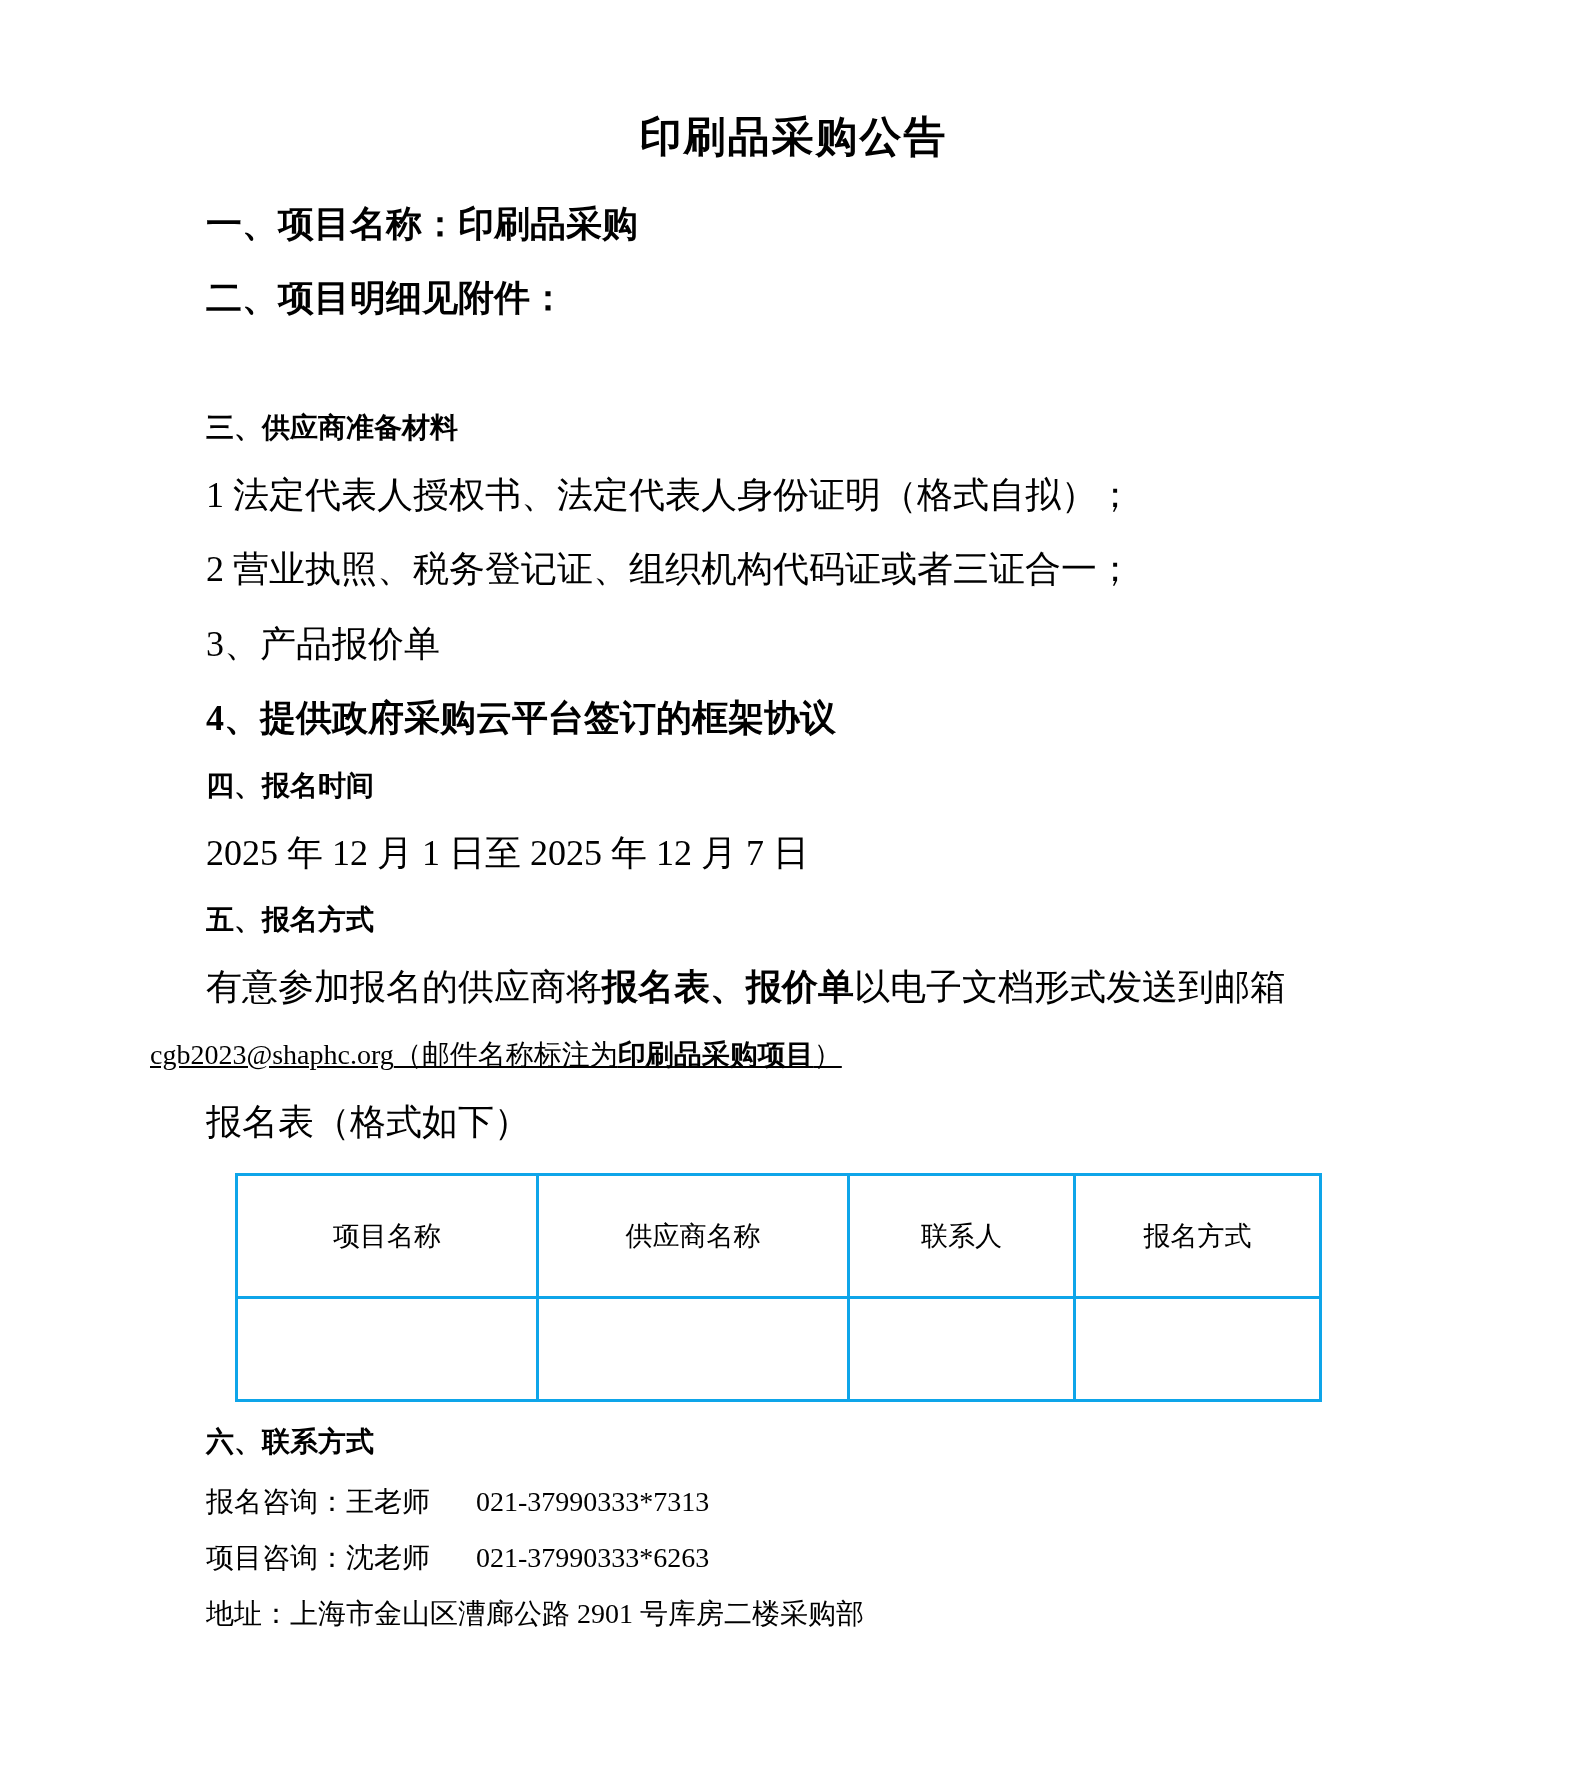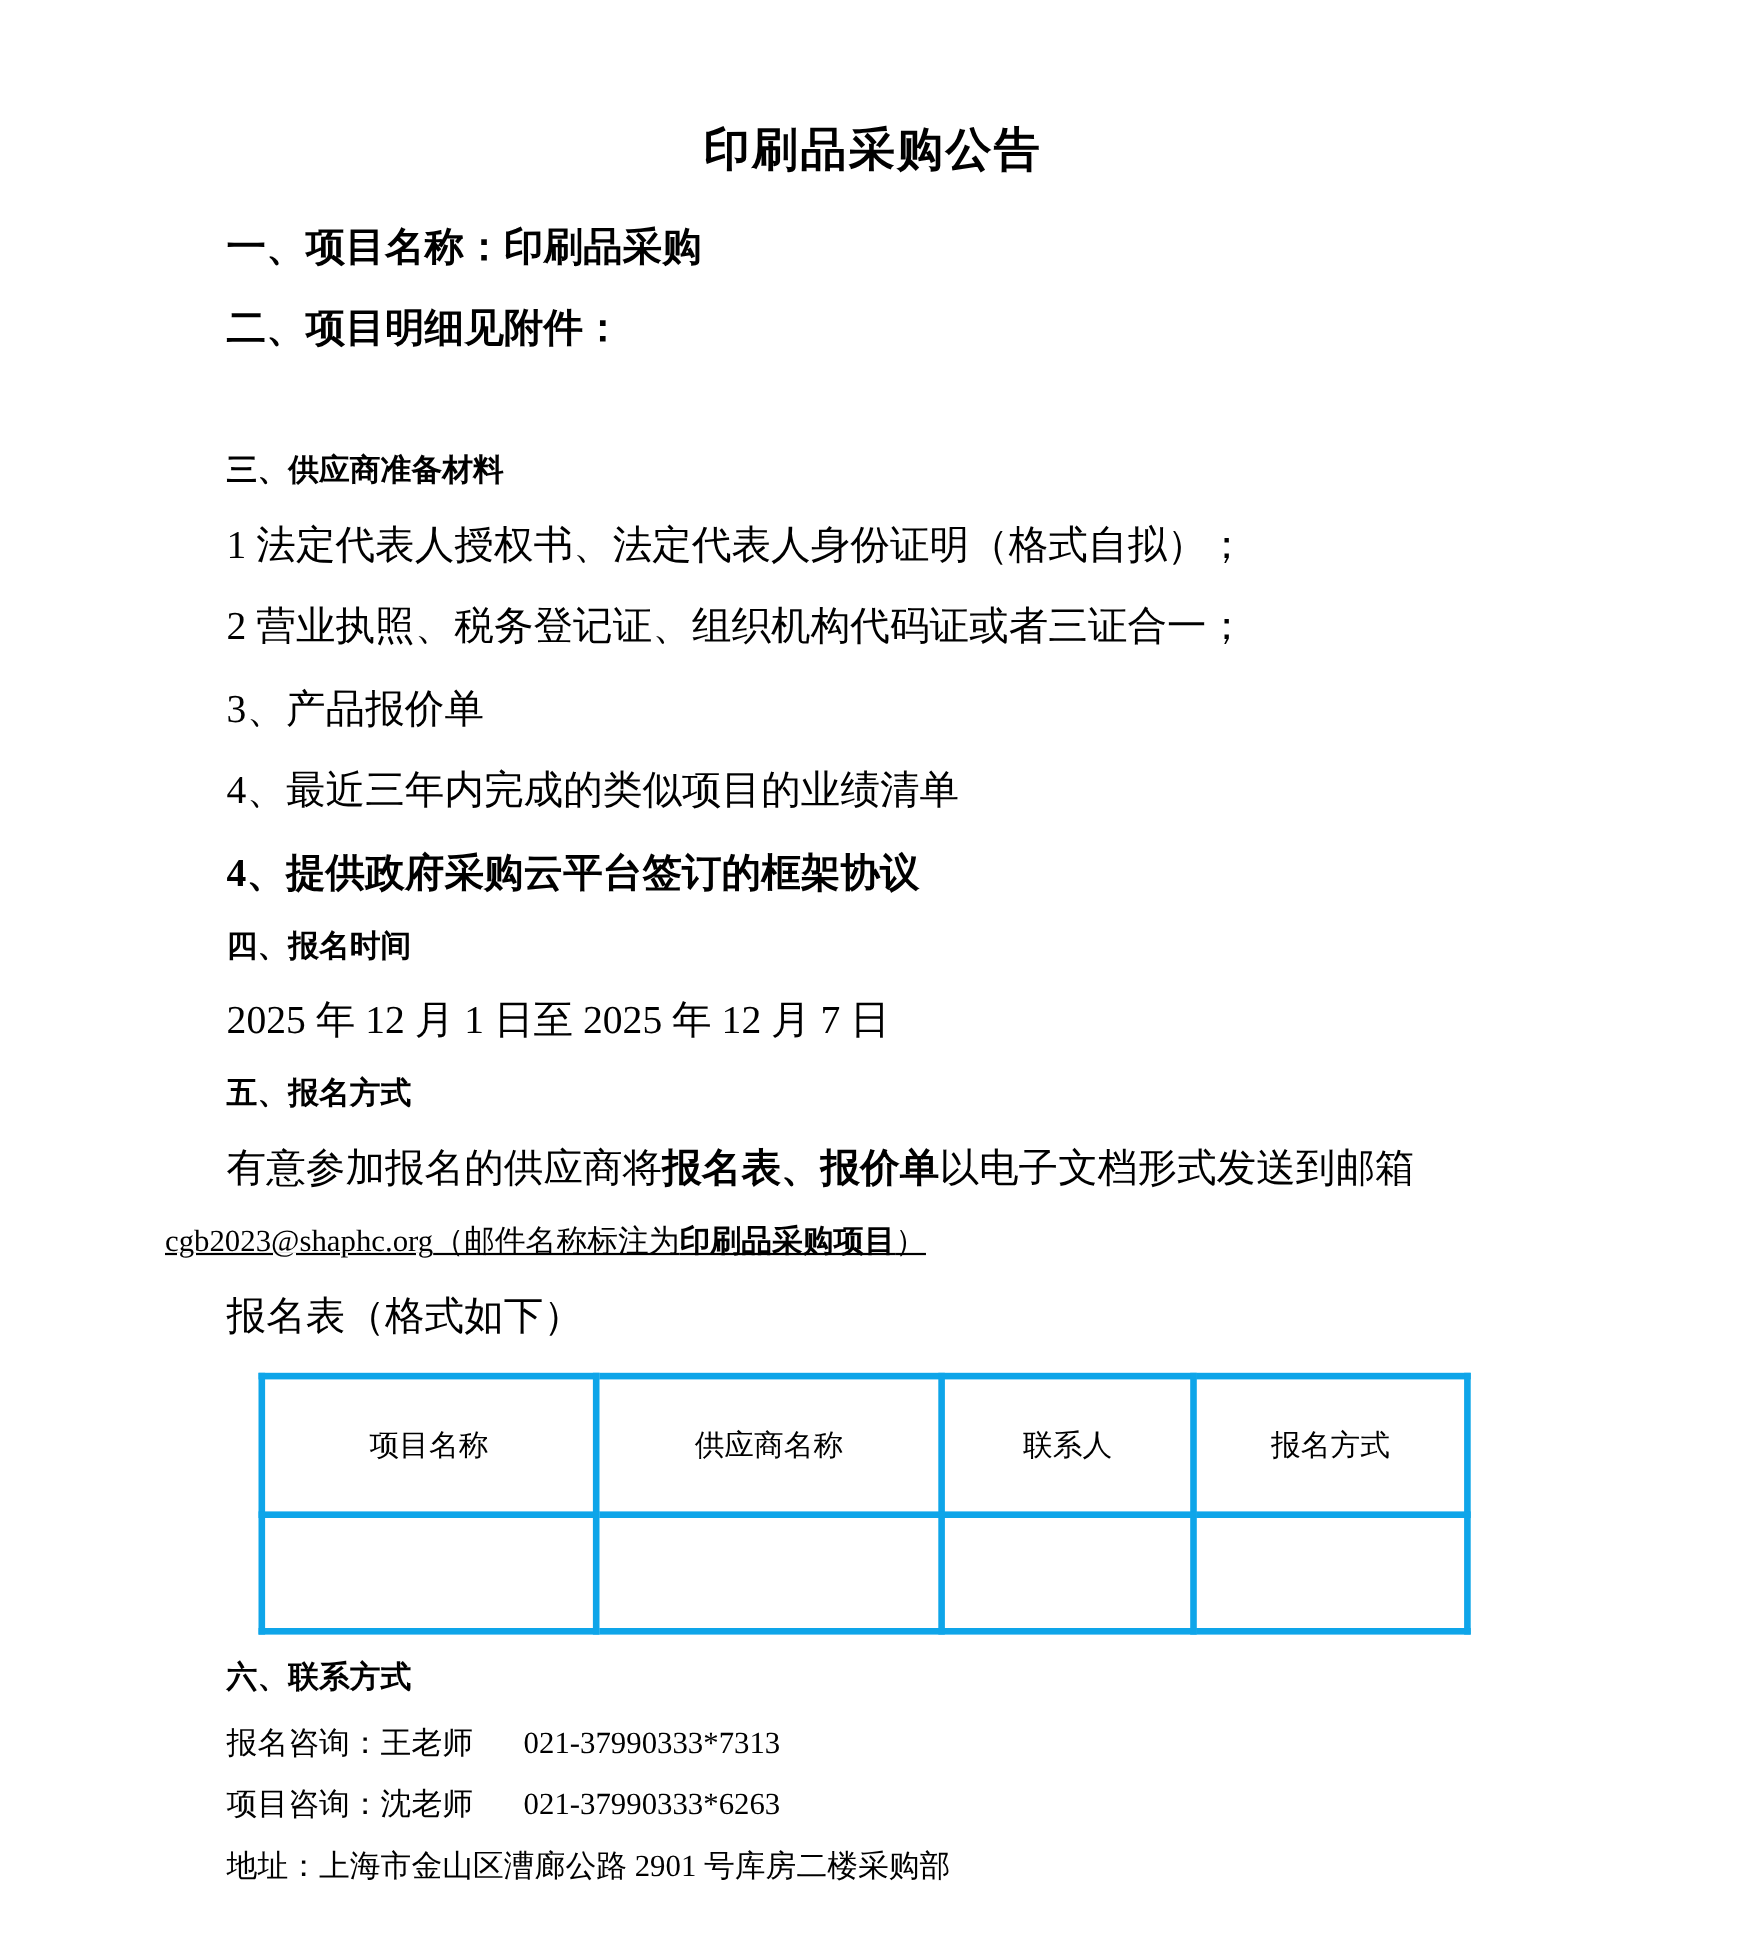--- a/index.html
+++ b/index.html
@@ -56,21 +56,21 @@
     margin: 0 0 8px 0;
     text-decoration: underline;
   }
   table.signup-table {
     border-collapse: collapse;
     width: 1040px;
     margin: 18px 0 14px 85px;
     table-layout: fixed;
   }
   table.signup-table td, table.signup-table th {
-    border: 6px solid #0ea5e9;
+    border: 3px solid #0ea5e9;
     height: 68px;
     text-align: center;
     vertical-align: middle;
     font-size: 27px;
     font-weight: normal;
     padding: 12px 4px;
   }
   table.signup-table thead td {
     height: 96px;
   }
@@ -100,21 +100,20 @@
 
   <p class="para bold indent">二、项目明细见附件：</p>
 
   <div class="spacer-block"></div>
 
   <p class="heading">三、供应商准备材料</p>
 
   <p class="para indent">1 法定代表人授权书、法定代表人身份证明（格式自拟）；</p>
   <p class="para indent">2 营业执照、税务登记证、组织机构代码证或者三证合一；</p>
   <p class="para indent">3、产品报价单</p>
-  <p class="para indent">4、最近三年内完成的类似项目的业绩清单</p>
   <p class="para indent bold">4、提供政府采购云平台签订的框架协议</p>
 
   <p class="heading">四、报名时间</p>
   <p class="para indent">2025 年 12 月 1 日至 2025 年 12 月 7 日</p>
 
   <p class="heading">五、报名方式</p>
 
   <p class="para indent"><span>有意参加报名的供应商将</span><span class="bold">报名表、报价单</span><span>以电子文档形式发送到邮箱</span></p>
 
   <p class="email-line"><span class="mono-ish">cgb2023@shaphc.org</span><span>（邮件名称标注为</span><span class="bold">印刷品采购项目</span><span>）</span></p>

